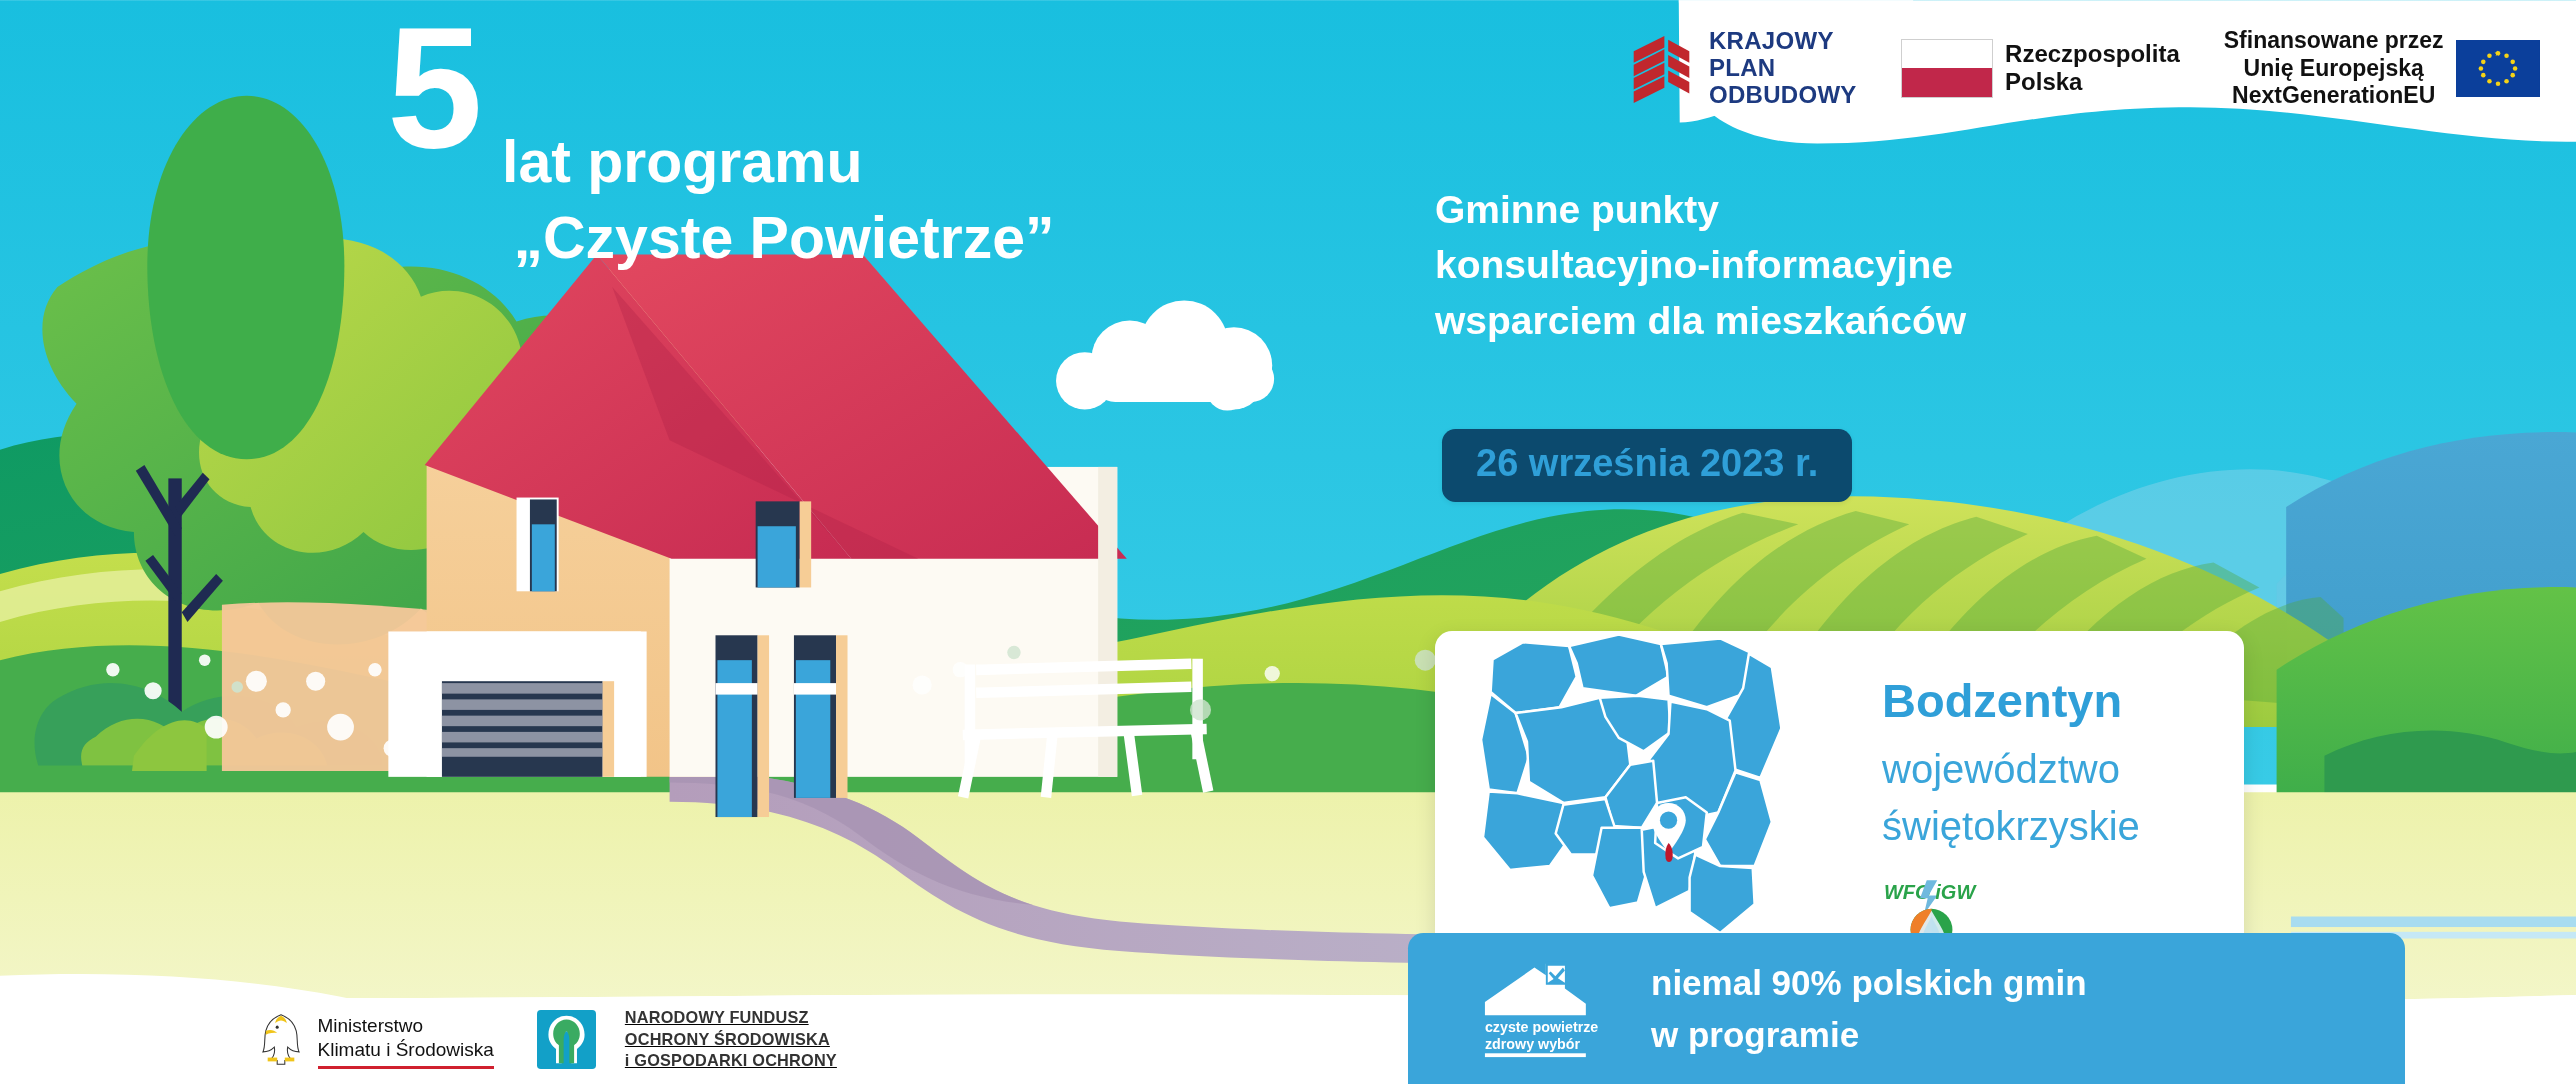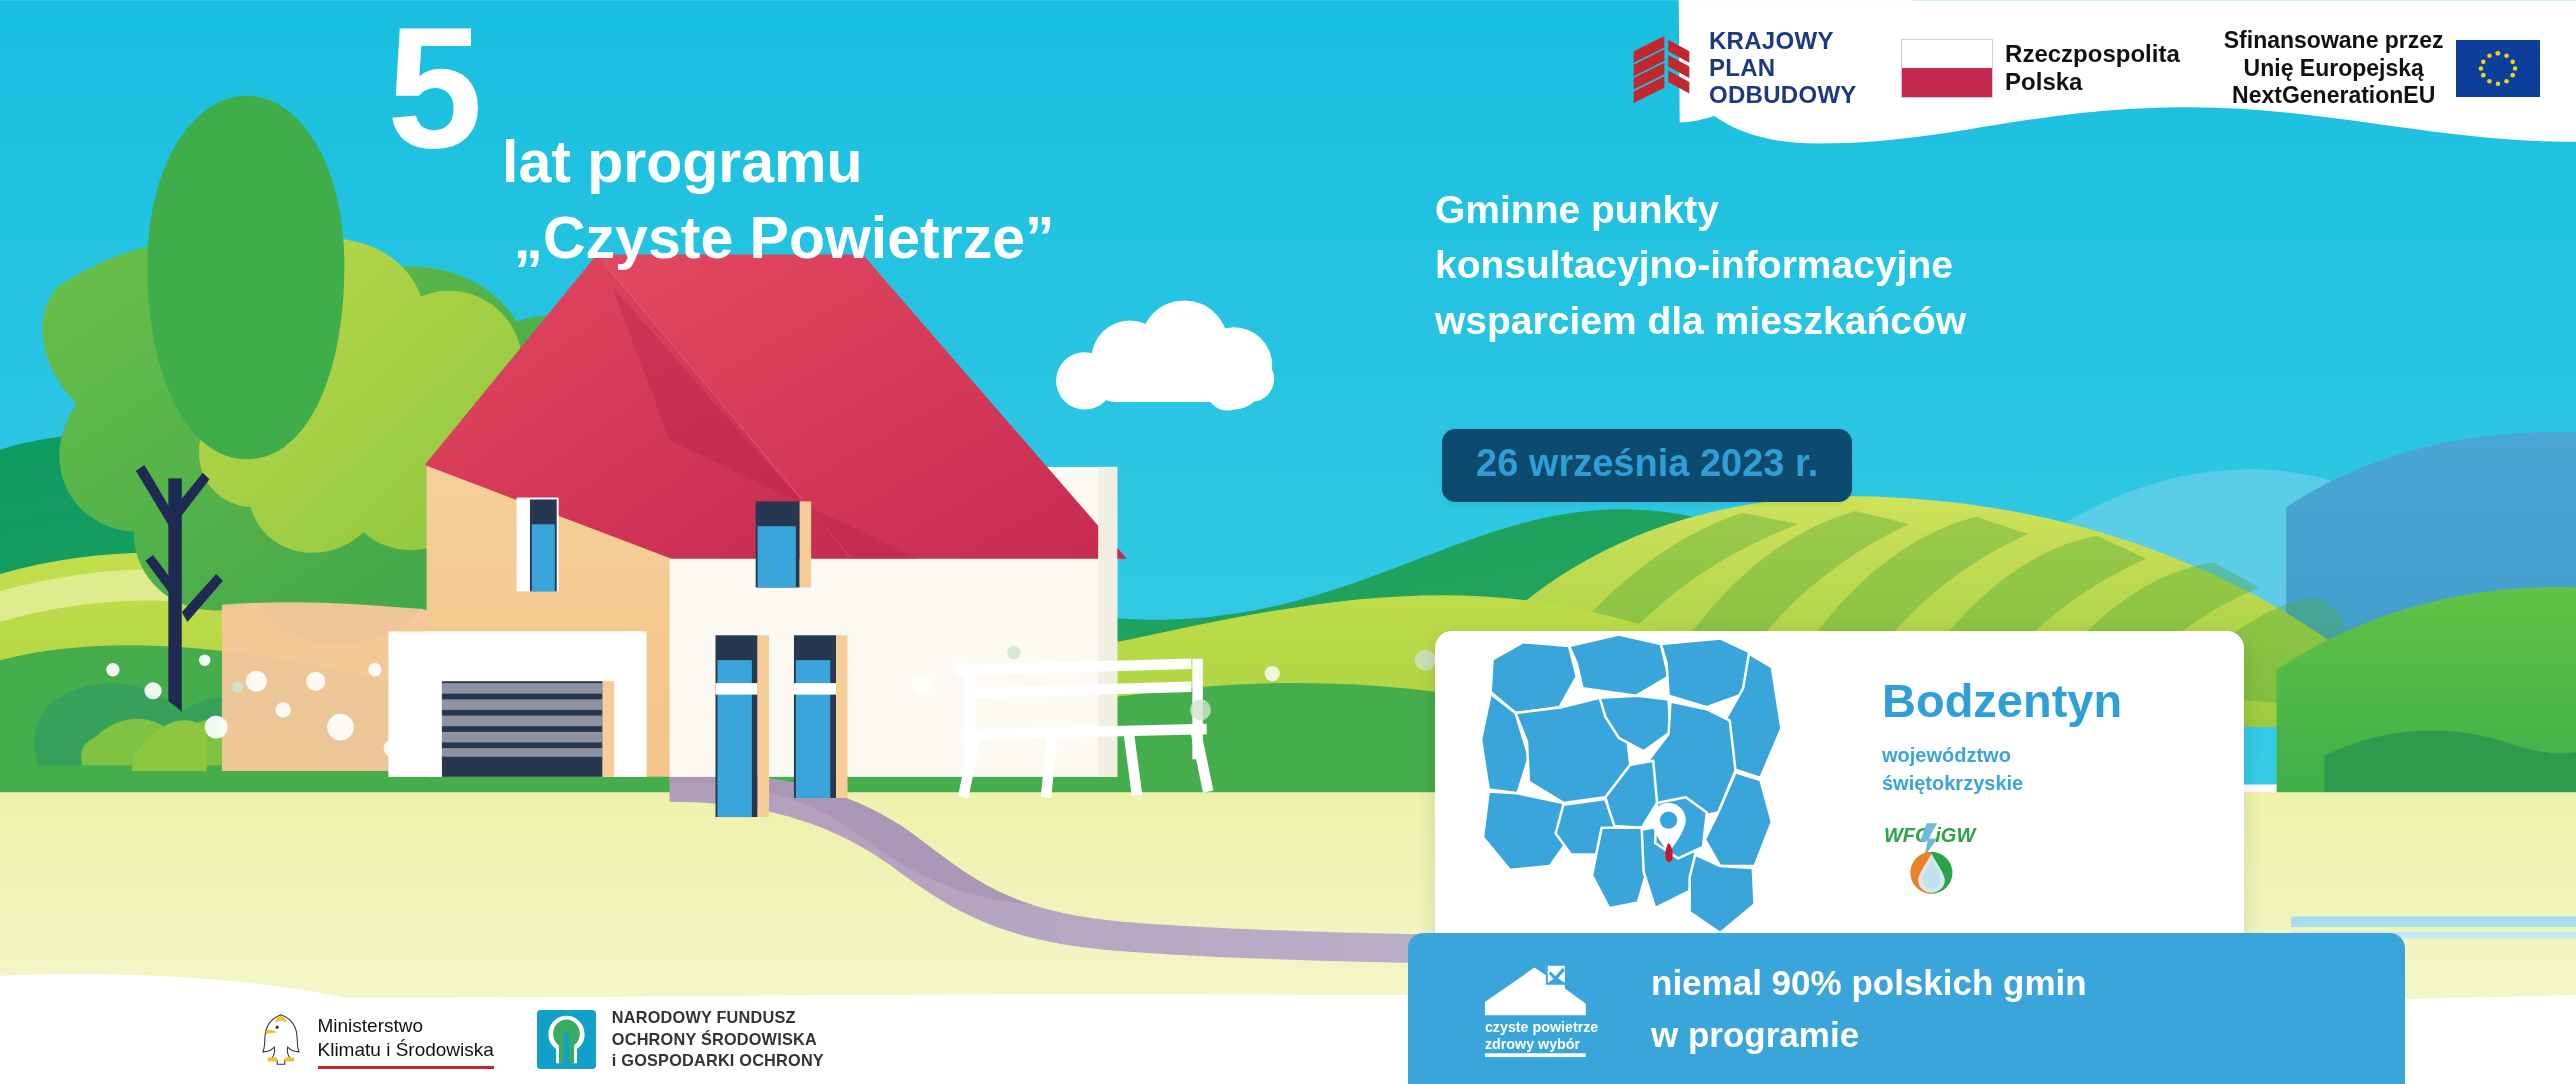--- a/index.html
+++ b/index.html
@@ -75,21 +75,21 @@
     width:809px;height:320px;
     background:#ffffff;border-radius:17px;
     box-shadow:0 7.7px 21px rgba(0,0,0,.12);
     z-index:25;
     display:flex;align-items:flex-start;
   }
   .loc-map{width:411px;height:100%;position:relative;flex:none;overflow:hidden;}
   .loc-map svg{position:absolute;left:21px;top:-5.7px;width:383px;height:330px;}
   .loc-info{padding:46px 0 0 36px;}
   .loc-city{color:#2f9fd8;font-weight:bold;font-size:47px;line-height:1;}
-  .loc-voiv{color:#3aa5da;font-size:20px;line-height:1.42;margin-top:17px;font-weight:bold;}
+  .loc-voiv{color:#3aa5da;font-size:40px;line-height:1.42;margin-top:17px;font-weight:normal;}
   .wfos{margin-top:21px;width:99px;}
   .wfos svg{display:block;width:99px;height:77px;}
 
   
   .blue-bar{
     position:absolute;left:1408px;top:933px;
     width:997px;height:152px;
     background:#3aa5da;border-radius:15.3px 15.3px 0 0;
     z-index:28;
     display:flex;align-items:center;gap:44px;
@@ -101,21 +101,21 @@
 
   
   .min-strip{
     position:absolute;left:256px;bottom:13px;
     display:flex;align-items:center;gap:43px;z-index:30;justify-content:center;
   }
   .mks{display:flex;align-items:flex-end;gap:11.5px;}
   .eagle{width:50px;height:59px;flex:none;}
   .mks-text{font-size:19px;line-height:1.25;color:#111;}
   .mks-rule{height:2.9px;background:#d0202f;margin-top:4.8px;}
-  .nfos{display:flex;align-items:center;gap:16px;}
+  .nfos{display:flex;align-items:center;gap:29px;text-decoration:underline;}
   .nfos-mark{width:59px;height:59px;flex:none;}
   .nfos-text{font-size:16.3px;line-height:1.33;font-weight:bold;color:#333;letter-spacing:0.2px;}
 </style>
 </head>
 <body>
 
 <div class="banner">
 
   <div class="scene">
     <svg viewBox="0 0 2693 1134" xmlns="http://www.w3.org/2000/svg">

